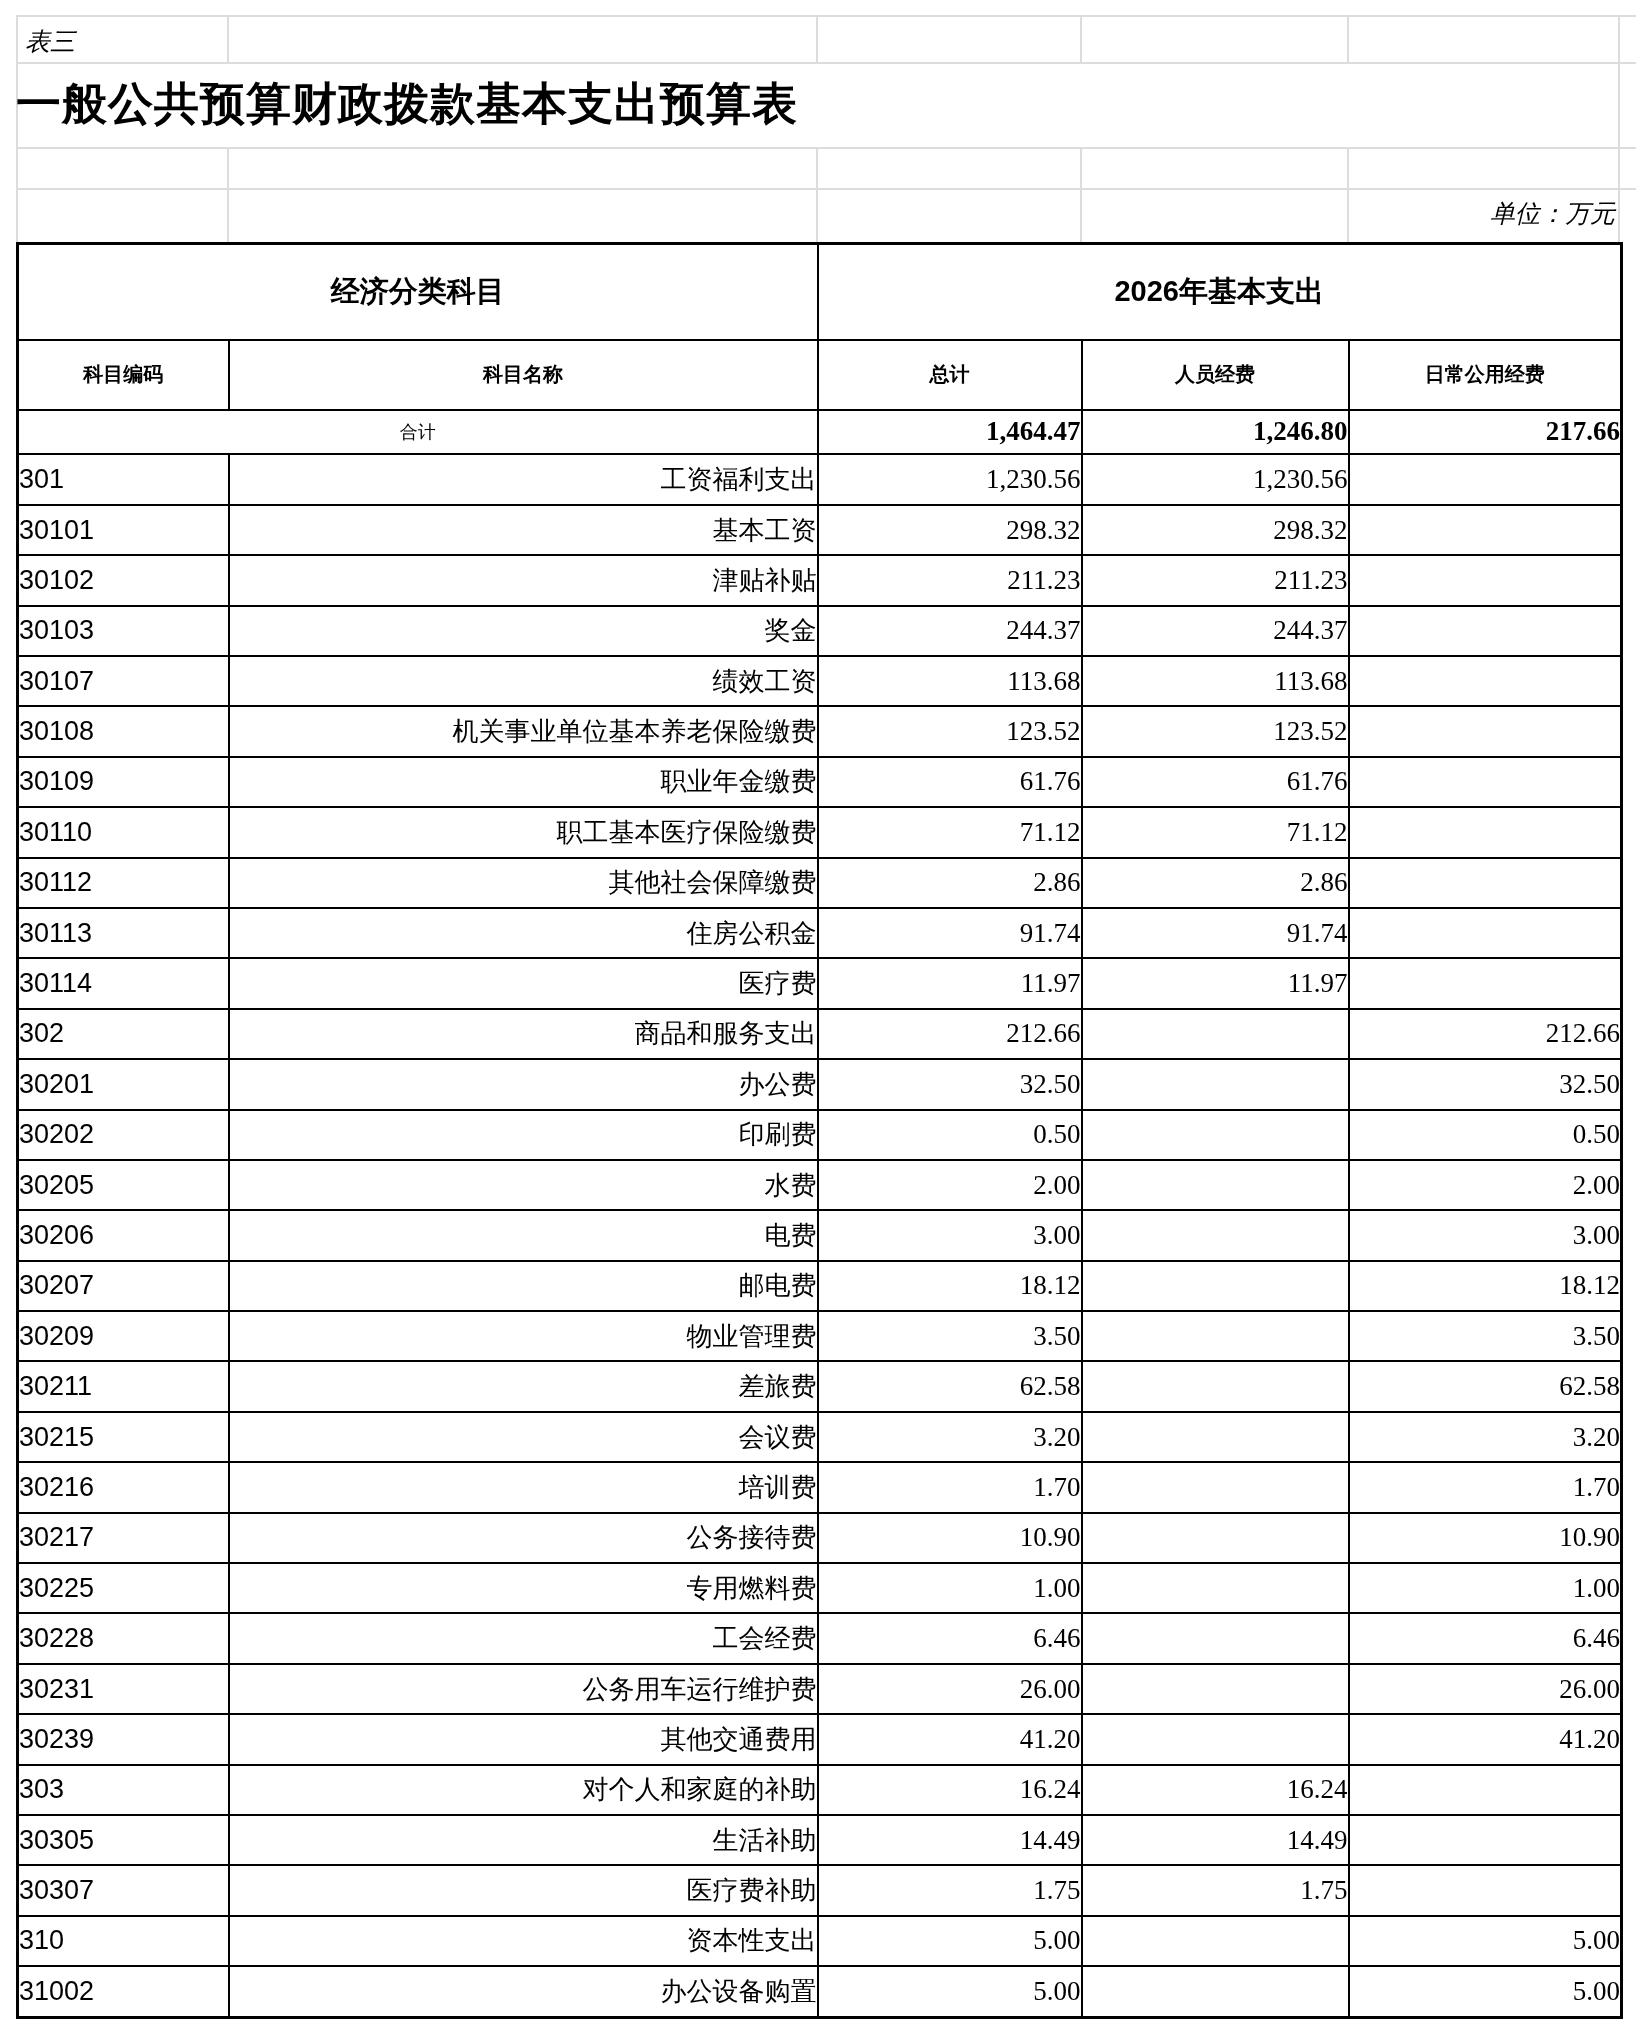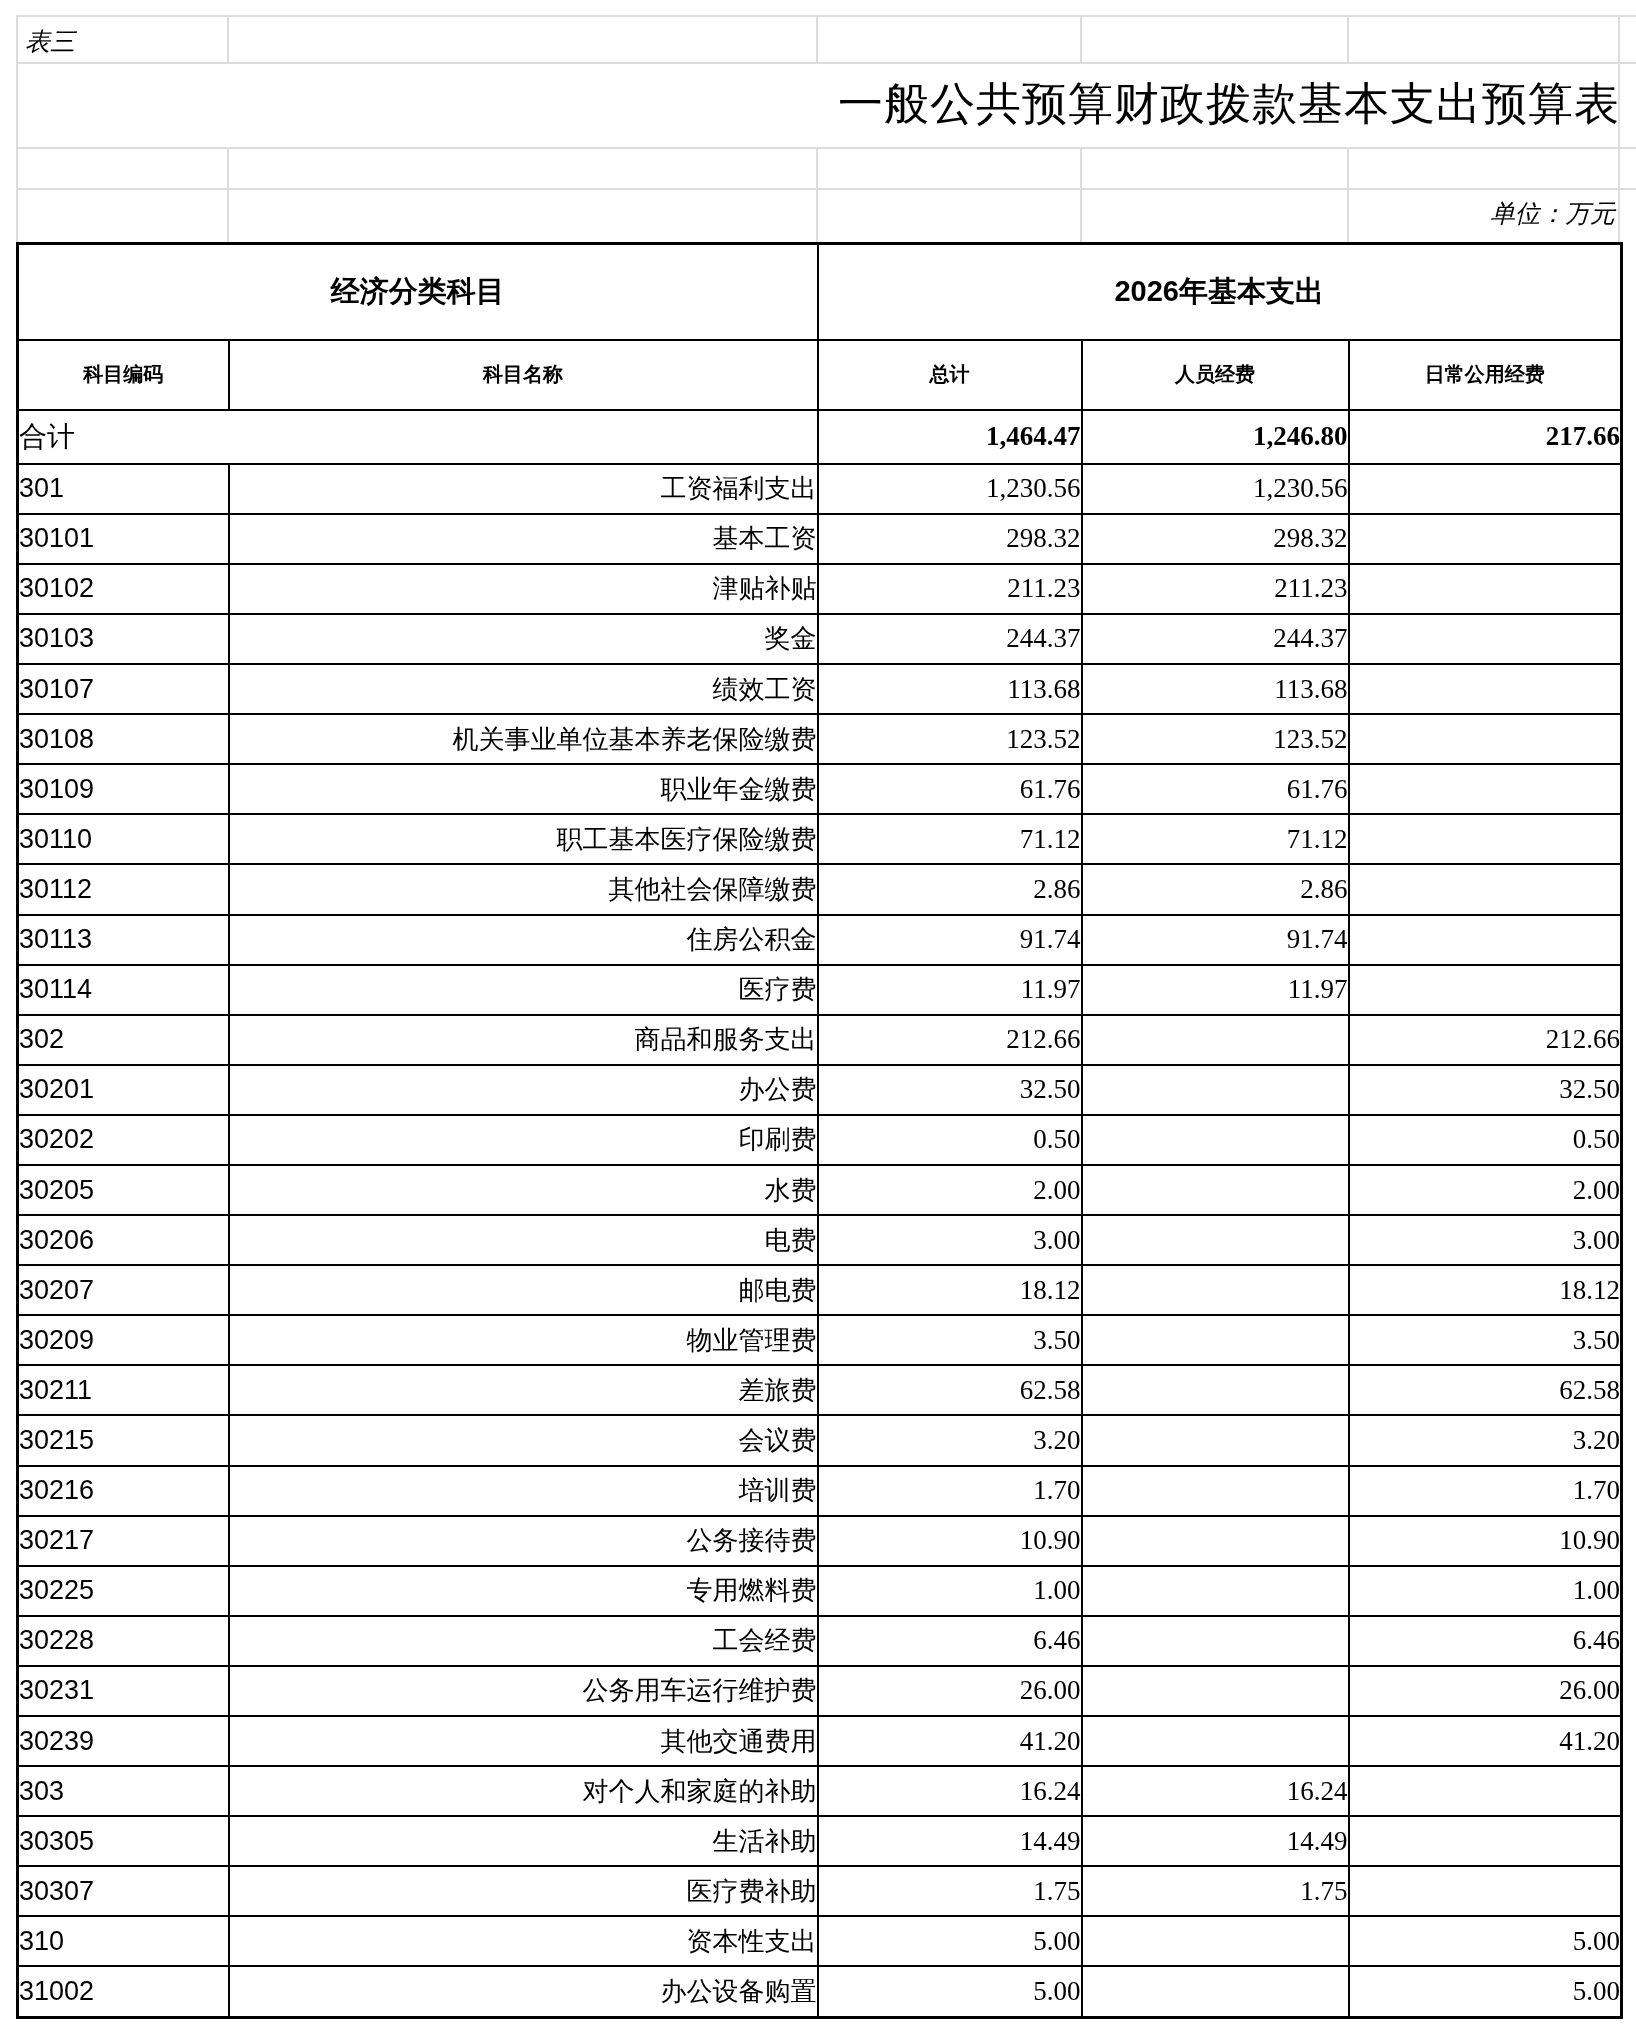--- a/index.html
+++ b/index.html
@@ -15,22 +15,22 @@
   .gl{position:absolute;background:#dcdcdc;}
   .gl-h{height:2px;left:16px;width:1620px;}
   .gl-v{width:2px;}
 
   .cell-label{
     position:absolute;left:25px;top:22px;width:200px;height:40px;
     font-size:25px;line-height:40px;font-style:italic;
   }
   .title{
     position:absolute;left:16px;top:62px;width:1604px;height:85px;
-    text-align:right;line-height:85px;
-    font-size:45px;font-weight:normal;letter-spacing:1px;
+    text-align:left;line-height:85px;
+    font-size:45px;font-weight:bold;letter-spacing:1px;
   }
   .unit{
     position:absolute;left:16px;top:188px;width:1599px;height:52px;
     text-align:right;line-height:52px;font-size:25px;font-style:italic;
   }
 
   table.budget{
     position:absolute;left:16px;top:242px;
     width:1604px;height:1777px;
     border-collapse:collapse;table-layout:fixed;
@@ -51,21 +51,21 @@
   td.code{
     font-family:"Liberation Sans","DejaVu Sans",sans-serif;
     font-size:27px;text-align:left;padding-left:8px;margin-left:32px;
   }
   td.name{
     font-family:"Liberation Serif","DejaVu Serif",serif;
     font-size:26px;text-align:right;padding-left:13px;
   }
   td.name-c{
     font-family:"Liberation Serif","DejaVu Serif",serif;
-    font-size:28px;
+    font-size:18px;text-align:center;
   }
   td.num{
     font-family:"Liberation Serif","DejaVu Serif",serif;
     font-size:27px;text-align:right;padding-right:4px;
   }
   td.num.bold{font-weight:bold;}
 </style>
 </head>
 <body>
 

